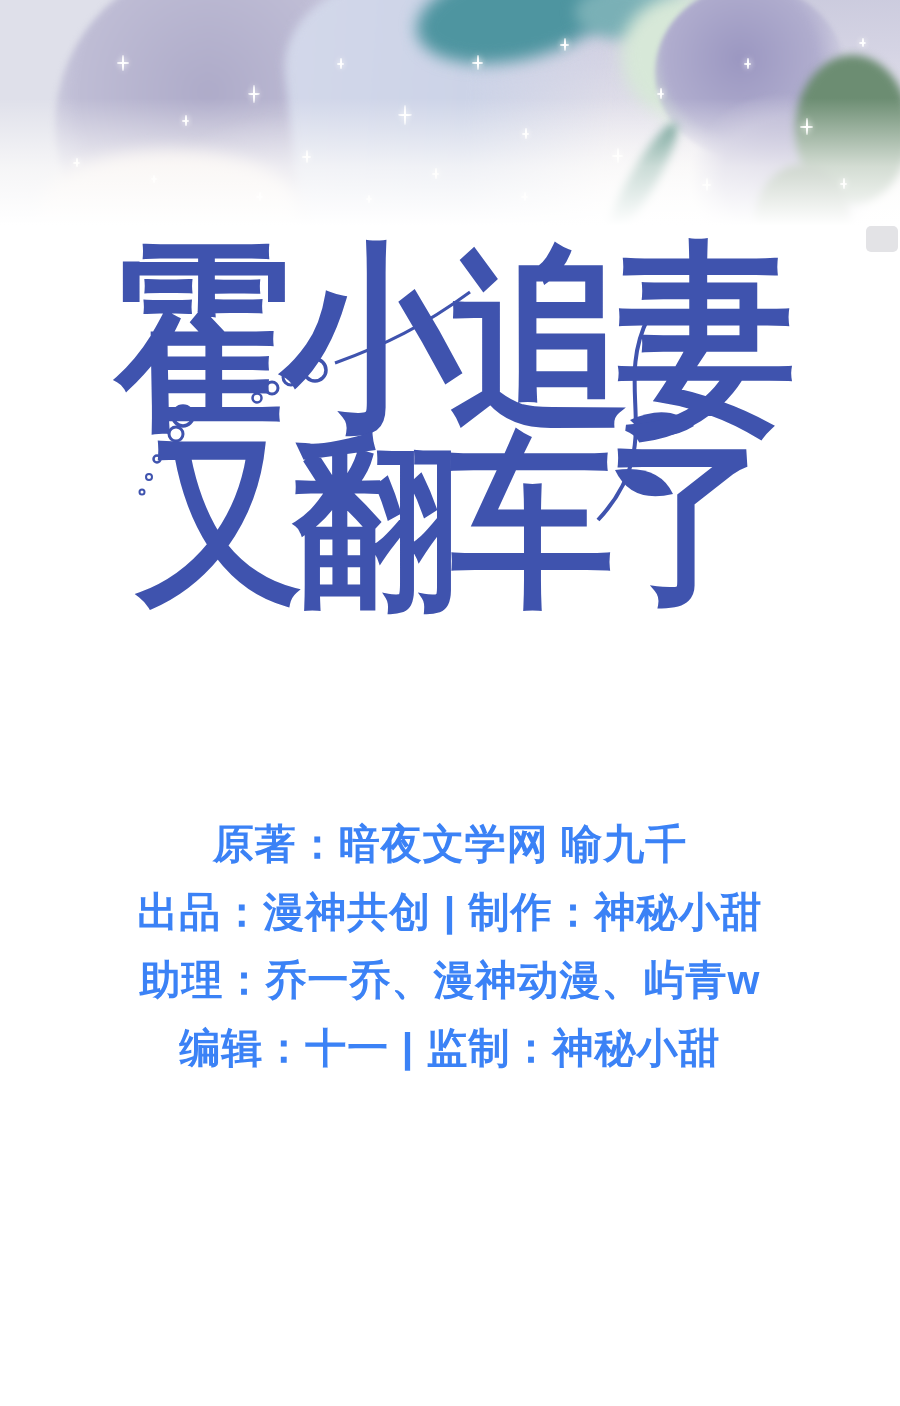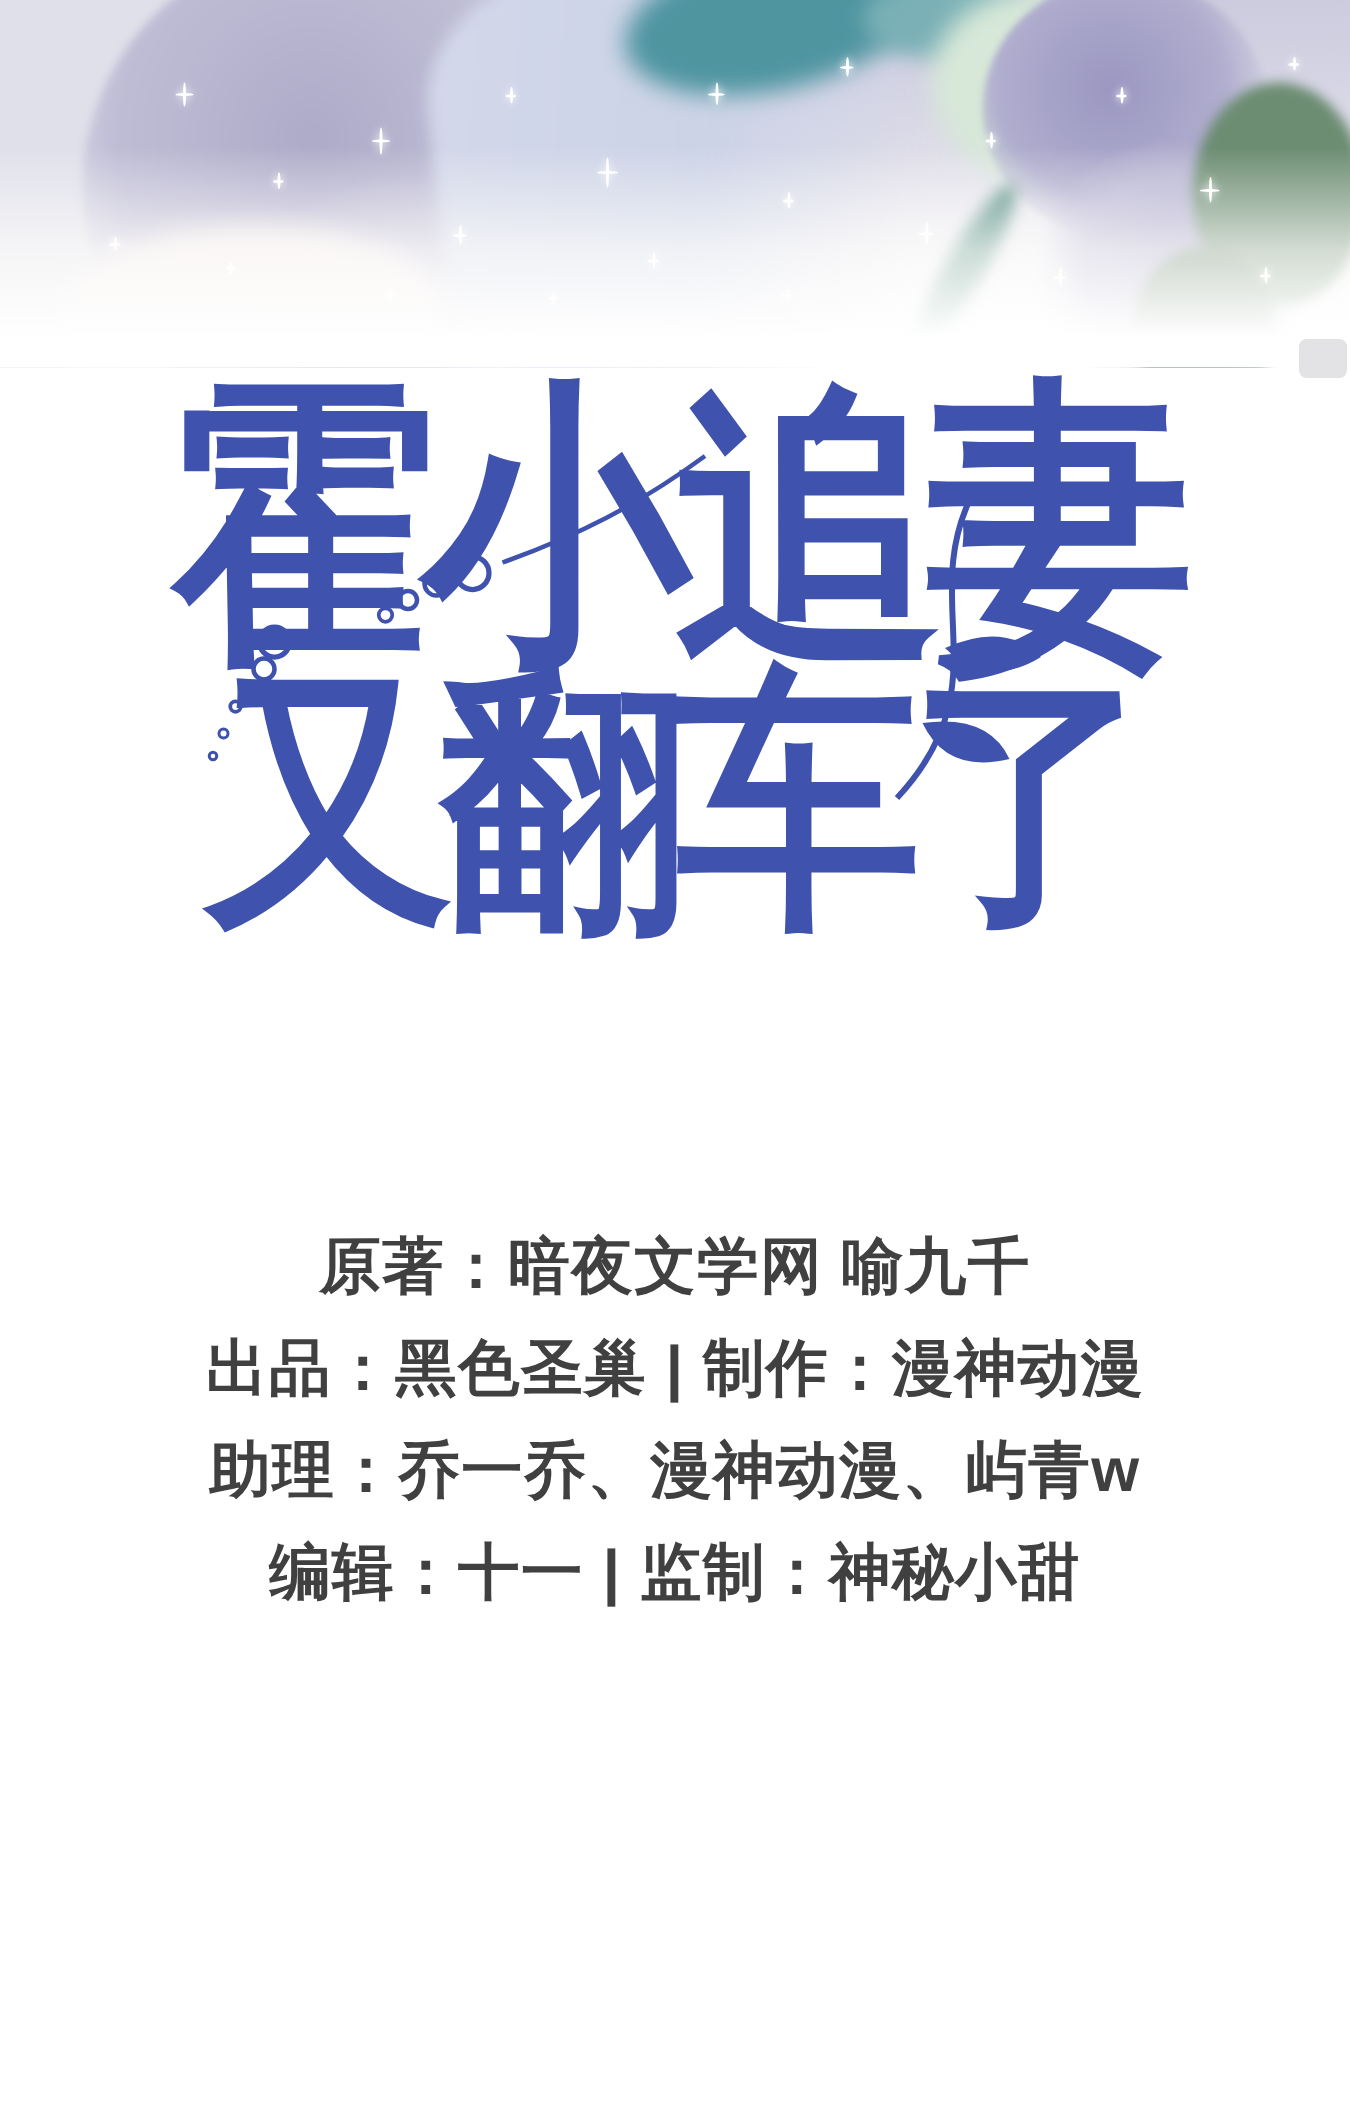--- a/index.html
+++ b/index.html
@@ -48,21 +48,21 @@
   .sp::before,.sp::after{content:"";position:absolute;background:#ffffff;
     border-radius:45%;box-shadow:0 0 6px rgba(255,255,255,.95);}
   .sp::before{left:50%;top:0;width:2px;height:100%;transform:translateX(-50%);}
   .sp::after{top:50%;left:14%;width:72%;height:2px;transform:translateY(-50%);}
 
   
   .corner-chip{position:absolute;left:866px;top:226px;width:32px;height:26px;
     border-radius:5px;background:#e3e3e6;}
 
   
-  .title{position:absolute;top:12px;left:0;width:900px;height:660px;}
+  .title{position:absolute;top:0;left:0;width:900px;height:660px;}
   .title-line{position:absolute;left:0;width:100%;text-align:center;
     font-family:"DejaVu Serif","Liberation Serif",serif;font-weight:bold;line-height:1;
     transform:scaleY(1.12);transform-origin:top center;white-space:nowrap;}
   .title-line.l1{top:238px;font-size:178px;letter-spacing:-10px;}
   .title-line.l2{top:430px;font-size:164px;letter-spacing:-8px;}
   .flourish{position:absolute;inset:0;pointer-events:none;}
 
   
   .credits{position:absolute;top:818px;left:0;width:900px;
     display:flex;flex-direction:column;align-items:center;gap:16px;
@@ -136,20 +136,20 @@
       <circle cx="142" cy="492" r="2.5" stroke-width="2"></circle>
 
       <path d="M 648 318 C 612 390, 668 445, 598 520" stroke-width="4"></path>
       <path d="M 630 420 q 40 -18 64 6 q -36 22 -64 -6 Z" fill="#3f53ae" stroke="none"></path>
       <path d="M 615 470 q 44 -6 58 24 q -42 10 -58 -24 Z" fill="#3f53ae" stroke="none"></path>
     </svg>
     <div class="title-line l1">霍小追妻</div>
     <div class="title-line l2">又翻车了</div>
   </div>
 
-  <div class="credits" style="color: #404040;">
+  <div class="credits" style="color: #3b82f6;">
     <div class="credit-line">原著：暗夜文学网 喻九千</div>
-    <div class="credit-line">出品：黑色圣巢 | 制作：漫神动漫</div>
+    <div class="credit-line">出品：漫神共创 | 制作：神秘小甜</div>
     <div class="credit-line">助理：乔一乔、漫神动漫、屿青w</div>
     <div class="credit-line">编辑：十一 | 监制：神秘小甜</div>
   </div>
 
 </div>
 
 </body></html>

